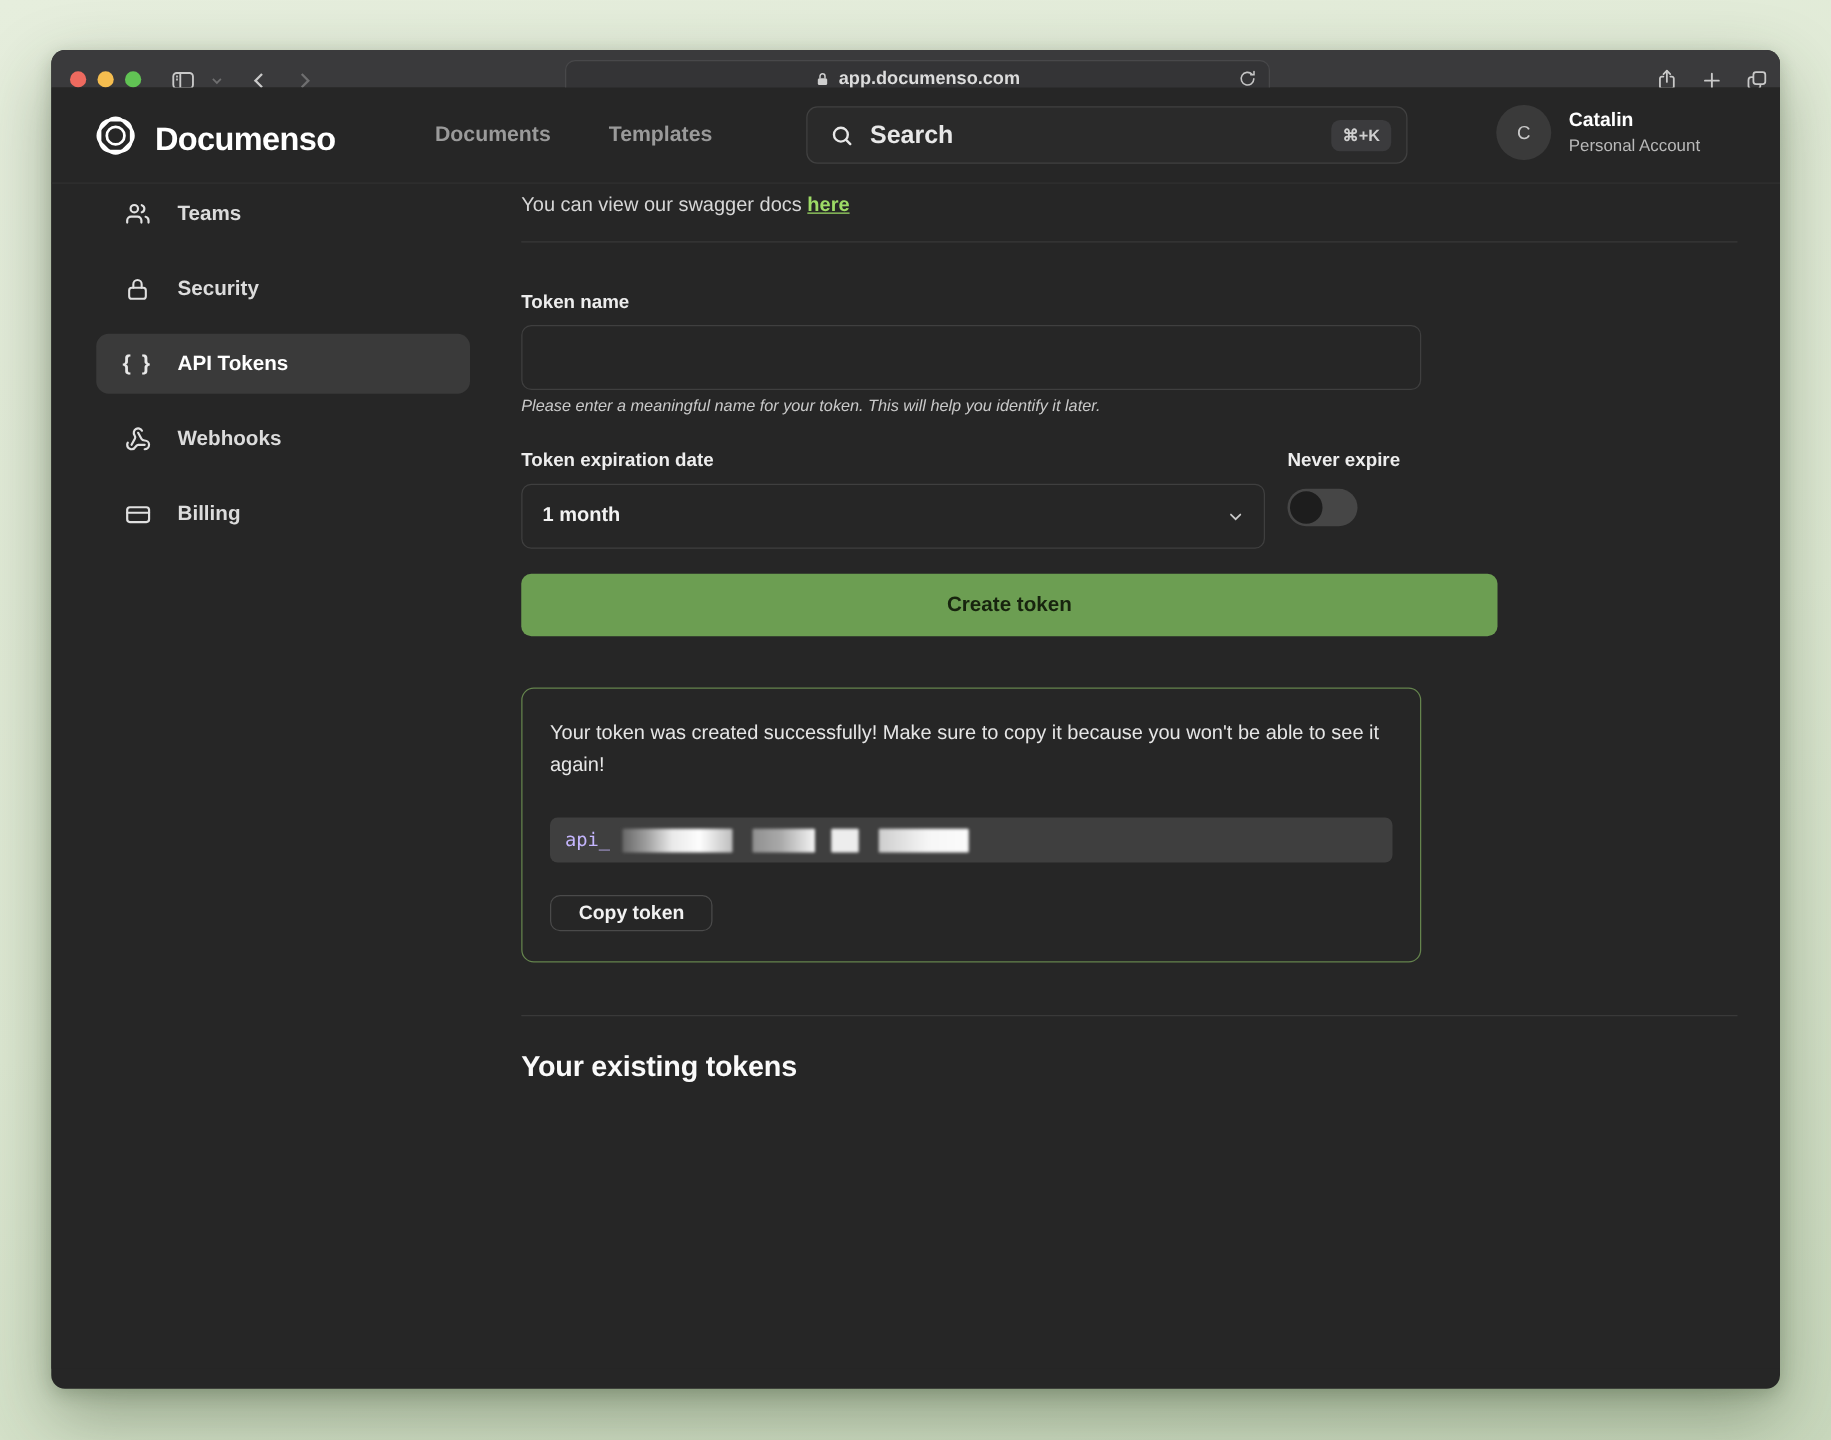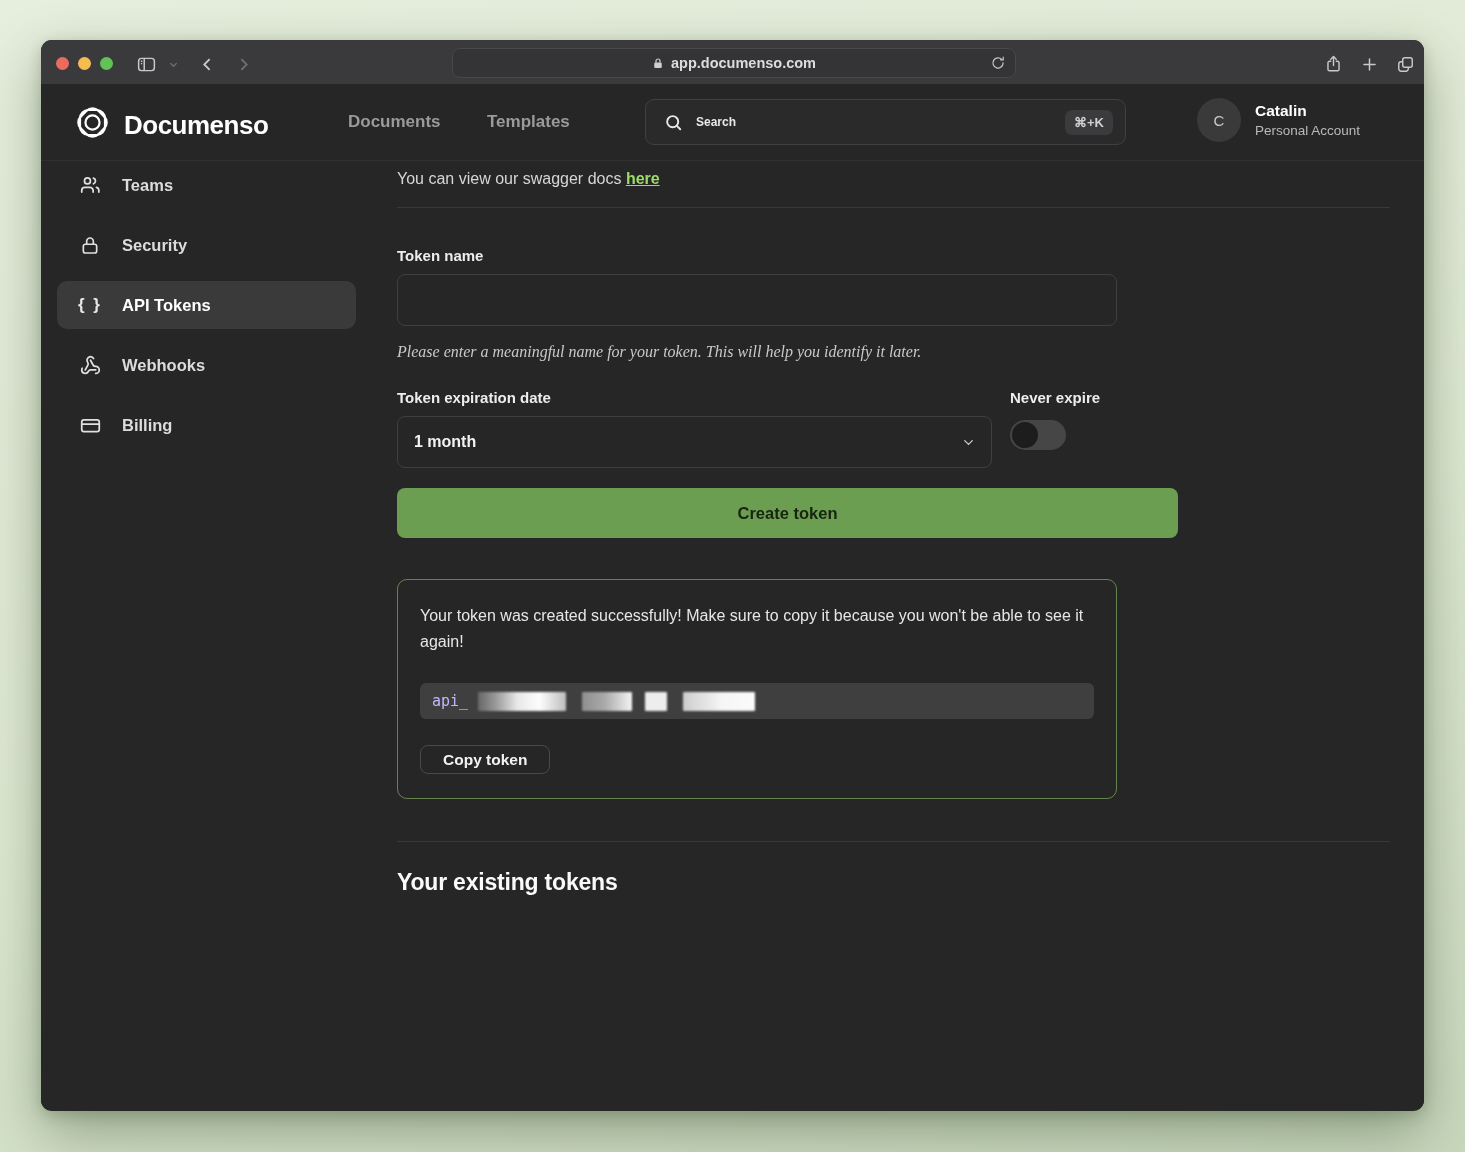--- a/index.html
+++ b/index.html
@@ -9,21 +9,21 @@
     background:linear-gradient(165deg,#e6eedd 0%,#dde8d2 55%,#c9d8bd 100%);
     overflow:hidden;
   }
   .window {
     position:absolute; left:41px; top:40px; width:1383px; height:1071px;
     border-radius:11px; overflow:hidden;
     box-shadow:0 22px 55px rgba(40,60,30,.38), 0 4px 14px rgba(40,60,30,.22);
     background:#262626;
   }
   
-  .chrome { position:relative; height:44px; background:#3a3a3c; }
+  .chrome { position:relative; height:30px; background:#3a3a3c; }
   .light { position:absolute; top:16.5px; width:13px; height:13px; border-radius:50%; cursor:pointer; }
   .light.red{ left:15px; background:#ee6a5f; }
   .light.yellow{ left:37px; background:#f5bd4f; }
   .light.green{ left:59px; background:#61c354; }
   .tbtn { position:absolute; top:12px; width:24px; height:24px; background:none; border:none; cursor:pointer; display:flex; align-items:center; justify-content:center; }
   .tbtn svg{ stroke:#c9c9c9; }
   .tbtn.dim svg{ stroke:#6f6f70; }
   .urlbar {
     position:absolute; left:411px; top:8px; width:564px; height:30px;
     background:#343436; border:1px solid #48484a; border-radius:8px;
@@ -36,49 +36,49 @@
   .appheader { position:relative; height:77px; border-bottom:1px solid #303030; }
   .brand { position:absolute; left:33px; top:20px; display:flex; align-items:flex-end; gap:13px; }
   .brand-name { font-size:26px; font-weight:800; color:#fff; letter-spacing:-.5px; }
   .nav-link { position:absolute; top:28px; font-size:17px; font-weight:600; color:#9a9a9a; text-decoration:none; cursor:pointer; }
   .nav-0{ left:307px; } .nav-1{ left:446px; }
   .search {
     position:absolute; left:604px; top:15px; width:481px; height:46px;
     border:1px solid #404040; border-radius:9px; background:#2a2a2a;
     display:flex; align-items:center; padding:0 12px 0 18px; cursor:text;
   }
-  .search-label{ margin-left:13px; font-size:12px; font-weight:600; color:#e8e8e8; }
+  .search-label{ margin-left:13px; font-size:20px; font-weight:600; color:#e8e8e8; }
   .kbd { margin-left:auto; background:#3b3b3d; border-radius:7px; padding:5px 9px; font-size:13px; font-weight:600; color:#cfcfcf; }
   .account { position:absolute; left:1156px; top:14px; display:flex; align-items:center; cursor:pointer; }
   .avatar { width:44px; height:44px; border-radius:50%; background:#3a3a3a; color:#c9c9c9;
     display:flex; align-items:center; justify-content:center; font-size:15px; }
   .acct-text{ margin-left:14px; }
   .acct-name{ font-size:15.5px; font-weight:700; color:#fff; }
   .acct-sub{ font-size:13.5px; color:#b9b9b9; margin-top:3px; }
   
-  .appbody { display:flex; padding:0 34px 0 16px; }
+  .appbody { display:flex; padding:0 34px 0 36px; }
   .side { width:299px; margin-right:41px; padding-top:0; flex:none; }
   .sitem { height:48px; border-radius:10px; display:flex; align-items:center;
     padding:0 16px 0 21px; margin-bottom:12px; cursor:pointer;
     font-size:16.5px; font-weight:600; color:#dcdcdc; }
   .sitem.active { background:#3a3a3a; color:#fff; }
   .sicon { width:24px; display:flex; justify-content:center; margin-right:20px; flex:none; }
   .sicon svg { stroke:#e0e0e0; }
   .braces-glyph { font-size:17px; font-weight:700; letter-spacing:2px; color:#e8e8e8; }
   .main { flex:1; min-width:0; }
   .swagger { margin-top:9px; font-size:16px; color:#d6d6d6; }
   .green-link { color:#9ddb66; font-weight:600; text-decoration:underline; cursor:pointer; }
   .divider { border:none; border-top:1px solid #393939; margin-top:19px; }
   .form { width:720px; }
   .field-label { display:block; font-size:15px; font-weight:700; color:#ededed; }
   .lbl-tokenname { margin-top:39px; }
   .text-input { margin-top:10px; width:100%; height:52px; background:transparent;
     border:1px solid #3f3f3f; border-radius:8px; color:#fff; font-size:16px; padding:0 14px;
     font-family:"Liberation Sans", sans-serif; }
-  .help { margin-top:17px; font-style:italic; font-size:16px; color:#c9c9c9;font-family:Liberation Serif, serif; }
+  .help { margin-top:5px; font-style:italic; font-size:13px; color:#c9c9c9; }
   .exp-row { margin-top:28px; display:flex; }
   .exp-col { width:595px; flex:none; }
   .never-col { margin-left:18px; }
   .never-col .field-label{ white-space:nowrap; }
   .select { margin-top:10px; height:52px; border:1px solid #3f3f3f; border-radius:8px;
     display:flex; align-items:center; justify-content:space-between; padding:0 15px 0 16px;
     font-size:16px; font-weight:600; color:#f2f2f2; cursor:pointer; }
   .toggle { margin-top:14px; width:56px; height:30px; border-radius:15px; background:#464646;
     position:relative; cursor:pointer; }
   .knob { position:absolute; left:2px; top:2px; width:26px; height:26px; border-radius:50%; background:#1d1d1d; }

